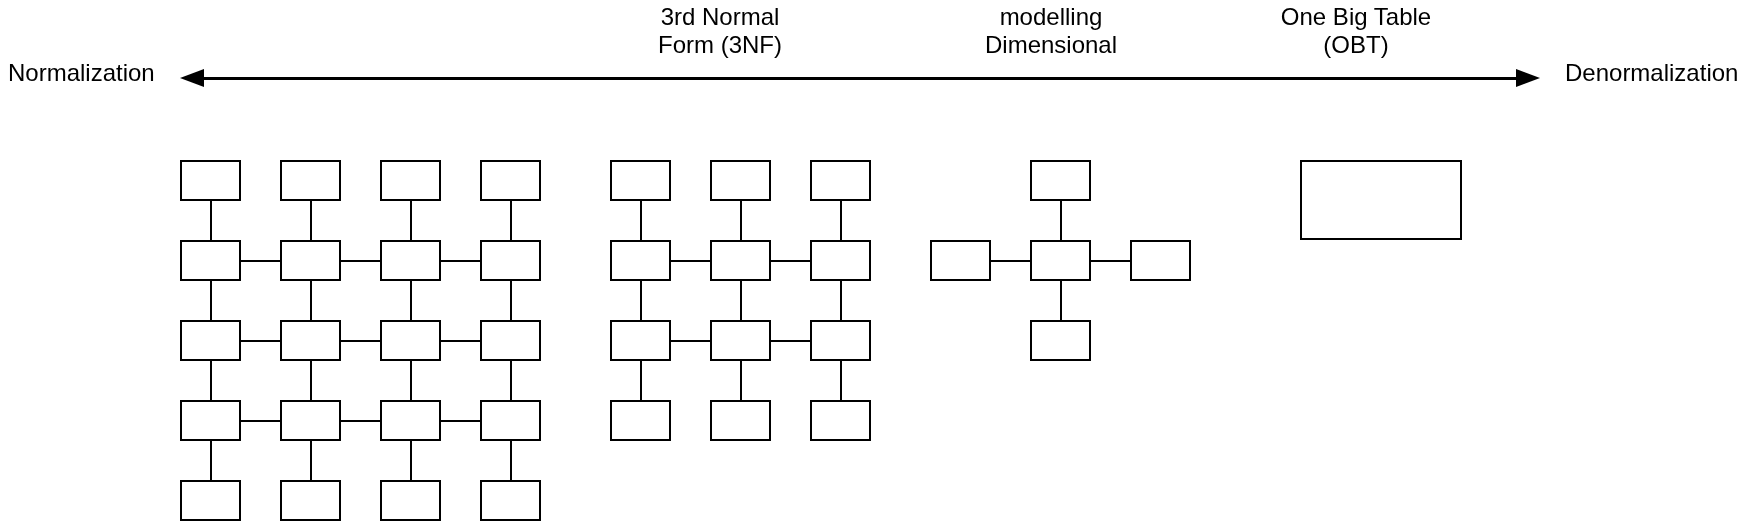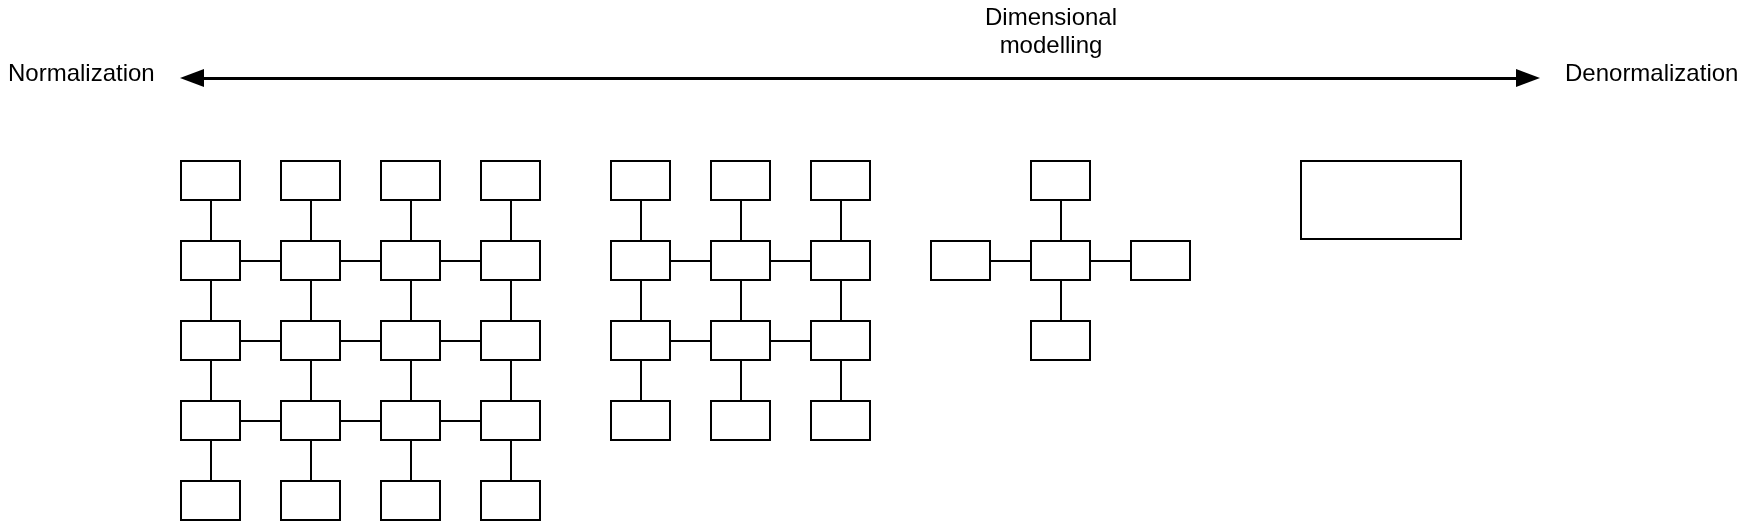--- a/index.html
+++ b/index.html
@@ -66,26 +66,34 @@
 
   <span class="side-label left">Normalization</span>
 
   <span class="side-label right">Denormalization</span>
 
   <div class="arrow-line"></div>
   <div class="arrow-head left"></div>
   <div class="arrow-head right"></div>
 
 
+  <div class="method-label" style="left:720px">
+    <div>3rd Normal</div>
+    <div>Form (3NF)</div>
+  </div>
 
   <div class="method-label" style="left:1051px">
+    <div>modelling</div>
     <div>Dimensional</div>
-    <div>modelling</div>
   </div>
 
+  <div class="method-label" style="left:1356px">
+    <div>One Big Table</div>
+    <div>(OBT)</div>
+  </div>
 
   <div id="shapes">
       <div class="tbox" style="left: 180px; top: 160px; width: 61px; height: 41px; border-color: rgb(0, 0, 0); border-width: 2px; background: rgb(255, 255, 255);"></div>
       <div class="link" style="left: 209.5px; top: 201px; width: 2px; height: 39px; background: rgb(0, 0, 0);"></div>
       <div class="tbox" style="left: 280px; top: 160px; width: 61px; height: 41px; border-color: rgb(0, 0, 0); border-width: 2px; background: rgb(255, 255, 255);"></div>
       <div class="link" style="left: 309.5px; top: 201px; width: 2px; height: 39px; background: rgb(0, 0, 0);"></div>
       <div class="tbox" style="left: 380px; top: 160px; width: 61px; height: 41px; border-color: rgb(0, 0, 0); border-width: 2px; background: rgb(255, 255, 255);"></div>
       <div class="link" style="left: 409.5px; top: 201px; width: 2px; height: 39px; background: rgb(0, 0, 0);"></div>
       <div class="tbox" style="left: 480px; top: 160px; width: 61px; height: 41px; border-color: rgb(0, 0, 0); border-width: 2px; background: rgb(255, 255, 255);"></div>
       <div class="link" style="left: 509.5px; top: 201px; width: 2px; height: 39px; background: rgb(0, 0, 0);"></div>

